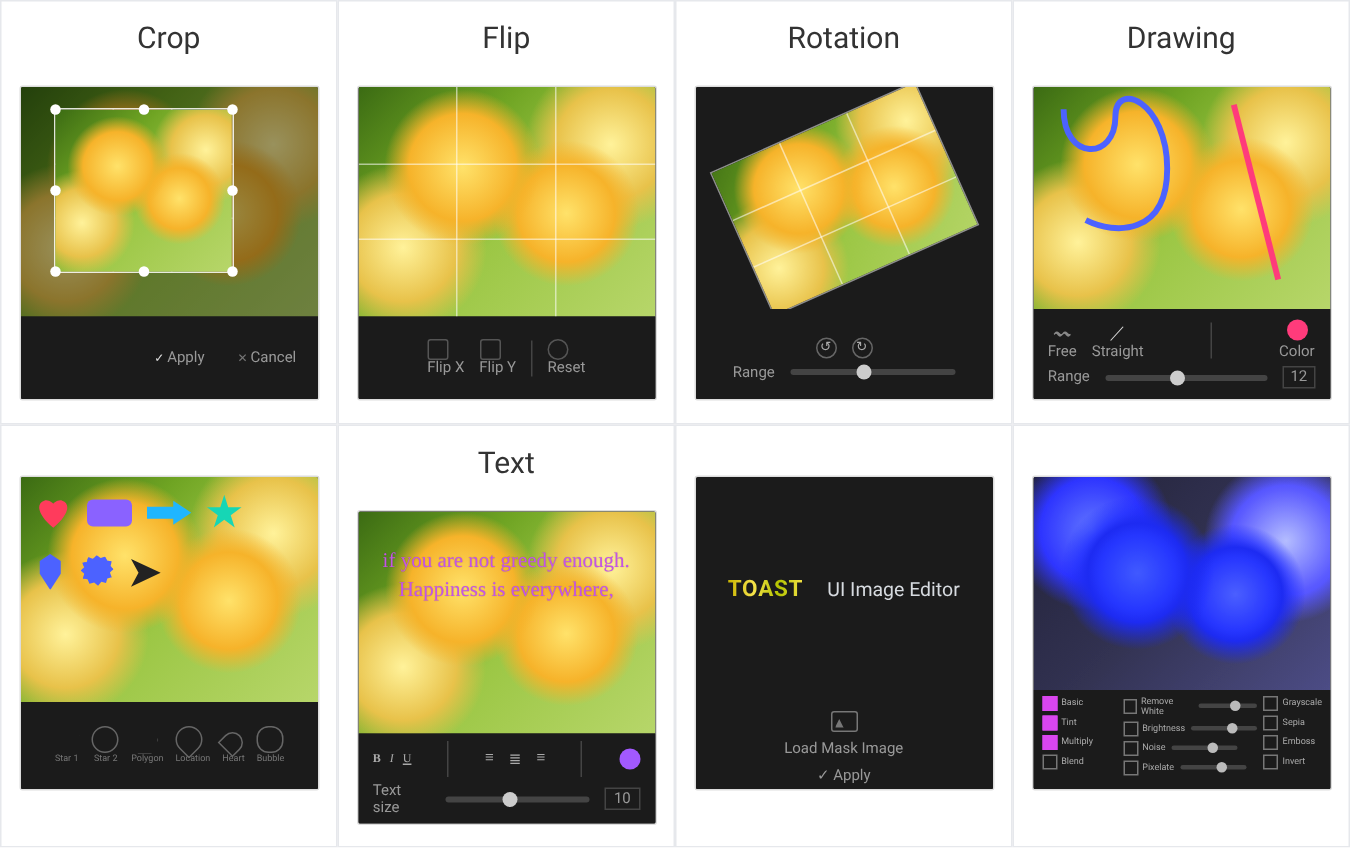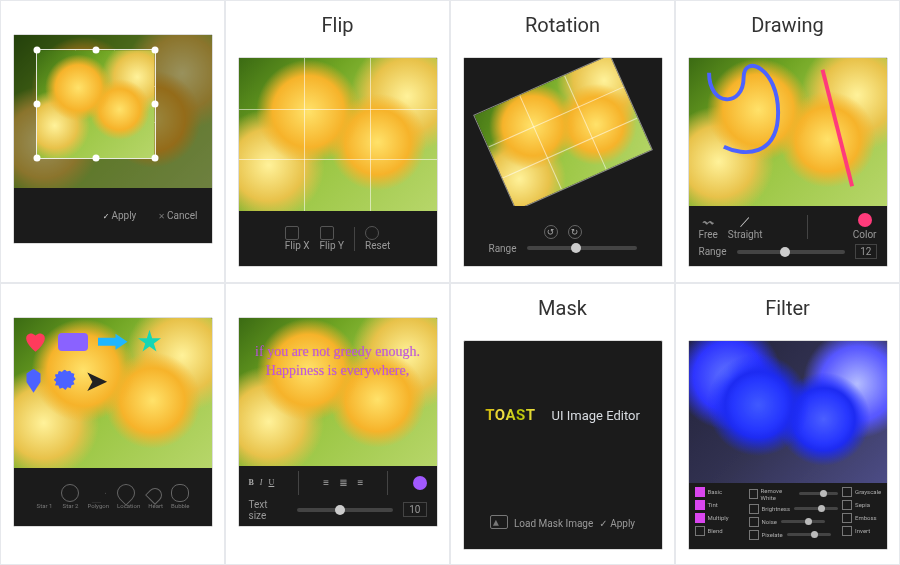--- a/index.html
+++ b/index.html
@@ -122,21 +122,21 @@
   .txt-tools .b{font-weight:700;} .txt-tools .i{font-style:italic;} .txt-tools .u{text-decoration:underline;}
   .dot { width:14px; height:14px; border-radius:50%;}
   .slider { height:4px; width:70px; background:#444; border-radius:2px; position:relative;}
   .slider::after{content:"";position:absolute;top:-3px;left:40%;width:10px;height:10px;border-radius:50%;background:#ccc;}
   
   .mask-canvas {flex:1; display:flex; align-items:center; justify-content:center;}
   .mask-text {font-size:15px; font-weight:700; letter-spacing:0.5px;
      background: linear-gradient(90deg,#c8b400,#f6e24a,#b4c400,#f6e24a);
      -webkit-background-clip:text; background-clip:text; color:transparent;}
   .mask-sub { font-size:13px; color:#d7dbe0; font-weight:400; margin-left:16px;}
-  .tb-col{display:flex;flex-direction:row;align-items:flex-end;gap:6px;}
+  .tb-col{display:flex;flex-direction:column;align-items:center;gap:6px;}
   .img-ic{width:18px;height:14px;border:1px solid #777;border-radius:2px;position:relative;}
   .img-ic::after{content:"";position:absolute;left:2px;bottom:2px;width:6px;height:6px;background:#777;clip-path:polygon(0 100%,50% 0,100% 100%);}
   
   .filter-tb{display:grid; grid-template-columns: 50px 1fr 1fr; gap:4px; width:100%; padding:4px 6px; height:64px;}
   .chk{display:flex;align-items:center;gap:3px;font-size:6px;color:#aaa;}
   .chk::before{content:"";width:8px;height:8px;border:1px solid #777;display:inline-block;}
   .chk.on::before{background:#d946ef;border-color:#d946ef;}
   .mini-slider{display:flex;align-items:center;gap:4px;font-size:6px;color:#aaa;}
   .mini-slider .bar{height:3px;width:44px;background:#444;border-radius:2px;position:relative;}
   .mini-slider .bar::after{content:"";position:absolute;top:-2px;left:55%;width:7px;height:7px;border-radius:50%;background:#bbb;}
@@ -157,20 +157,21 @@
   }
   .drawing-canvas svg{position:absolute;inset:0;width:100%;height:100%;}
   .rowc{display:flex;gap:10px;align-items:center;}
 </style>
 </head>
 <body>
 
 <div class="grid">
 
   <div class="cell">
+    <div class="cell-header">Crop</div>
     <div class="cell-body">
       <div class="editor">
         <div class="canvas">
           <div class="flowers dim"></div>
           <div class="crop-rect" style="left:22px;top:14px;width:120px;height:110px;">
             <div class="flowers" style="clip-path: inset(0);"></div>
             <div class="h" style="left:0;top:0"></div>
               <div class="h" style="left:50%;top:0"></div>
               <div class="h" style="left:100%;top:0"></div>
             <div class="h" style="left:0;top:50%"></div>
@@ -327,20 +328,21 @@
                 <div class="out-ic" style="border-radius:8px;"></div>
                 <div class="out-lbl">Bubble</div>
               </div>
           </div>
         </div>
       </div>
     </div>
   </div>
 
   <div class="cell">
+    <div class="cell-header">Text</div>
     <div class="cell-body">
       <div class="editor">
         <div class="canvas">
           <div class="flowers"></div>
           <div class="overlay-text">
             <div>if you are not greedy enough.</div>
             <div>Happiness is everywhere,</div>
           </div>
         </div>
         <div class="toolbar tall" style="align-items:stretch;padding:6px 10px;">
@@ -363,41 +365,39 @@
             <span class="tiny">Text size</span>
             <div class="slider" style="width:100px;"></div>
             <span class="tiny" style="border:1px solid #444;padding:1px 5px;">10</span>
           </div>
         </div>
       </div>
     </div>
   </div>
 
   <div class="cell">
-    <div class="cell-header">Mask</div>
     <div class="cell-body">
       <div class="editor">
         <div class="mask-canvas">
           <span>
             <span class="mask-text">TOAST</span><span class="mask-sub">UI  Image Editor</span>
           </span>
         </div>
         <div class="toolbar tall">
           <div class="tb-col">
             <div class="img-ic"></div>
             <span class="tiny">Load Mask Image</span>
             <span class="tiny"><span>✓</span> <span>Apply</span></span>
           </div>
         </div>
       </div>
     </div>
   </div>
 
   <div class="cell">
-    <div class="cell-header">Filter</div>
     <div class="cell-body">
       <div class="editor">
         <div class="canvas">
           <div class="flowers blueviolet"></div>
         </div>
         <div class="toolbar" style="height:66px;align-items:flex-start;">
           <div class="filter-tb">
             <div style="display:flex;flex-direction:column;gap:3px;">
               <span class="chk on">Basic</span>
               <span class="chk on">Tint</span>

